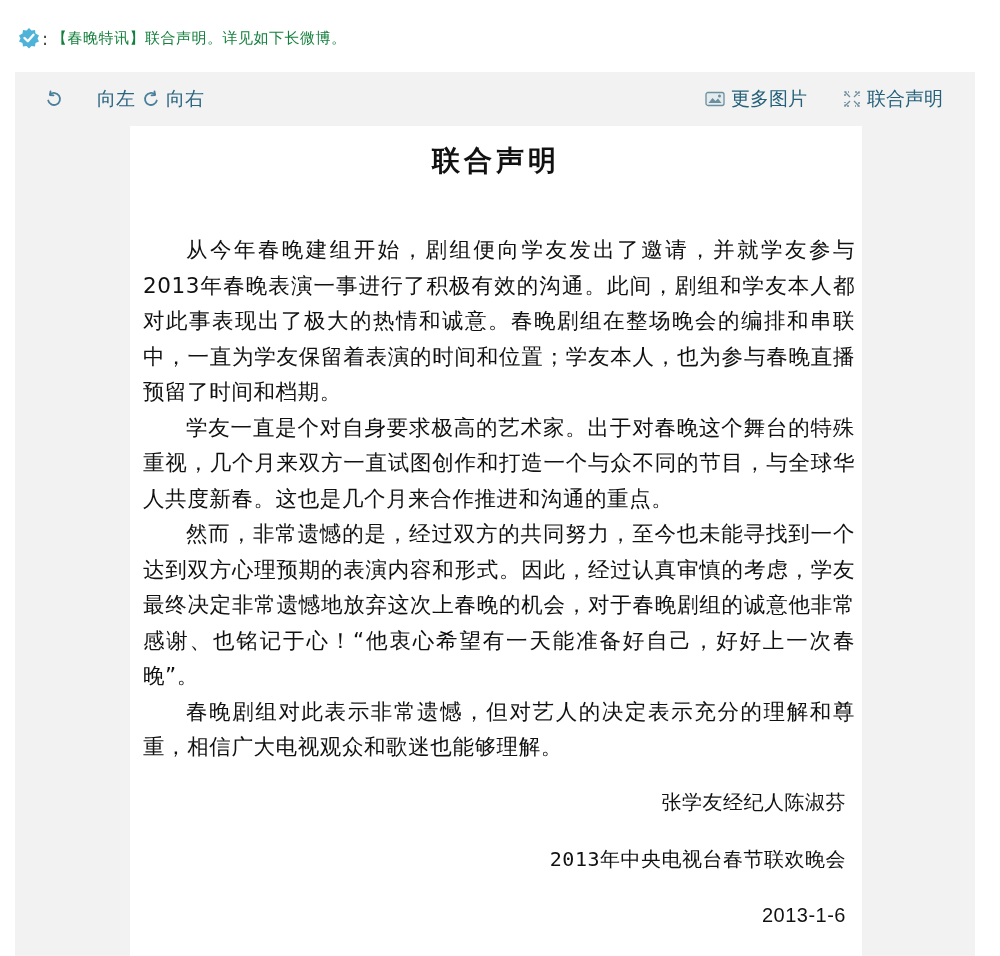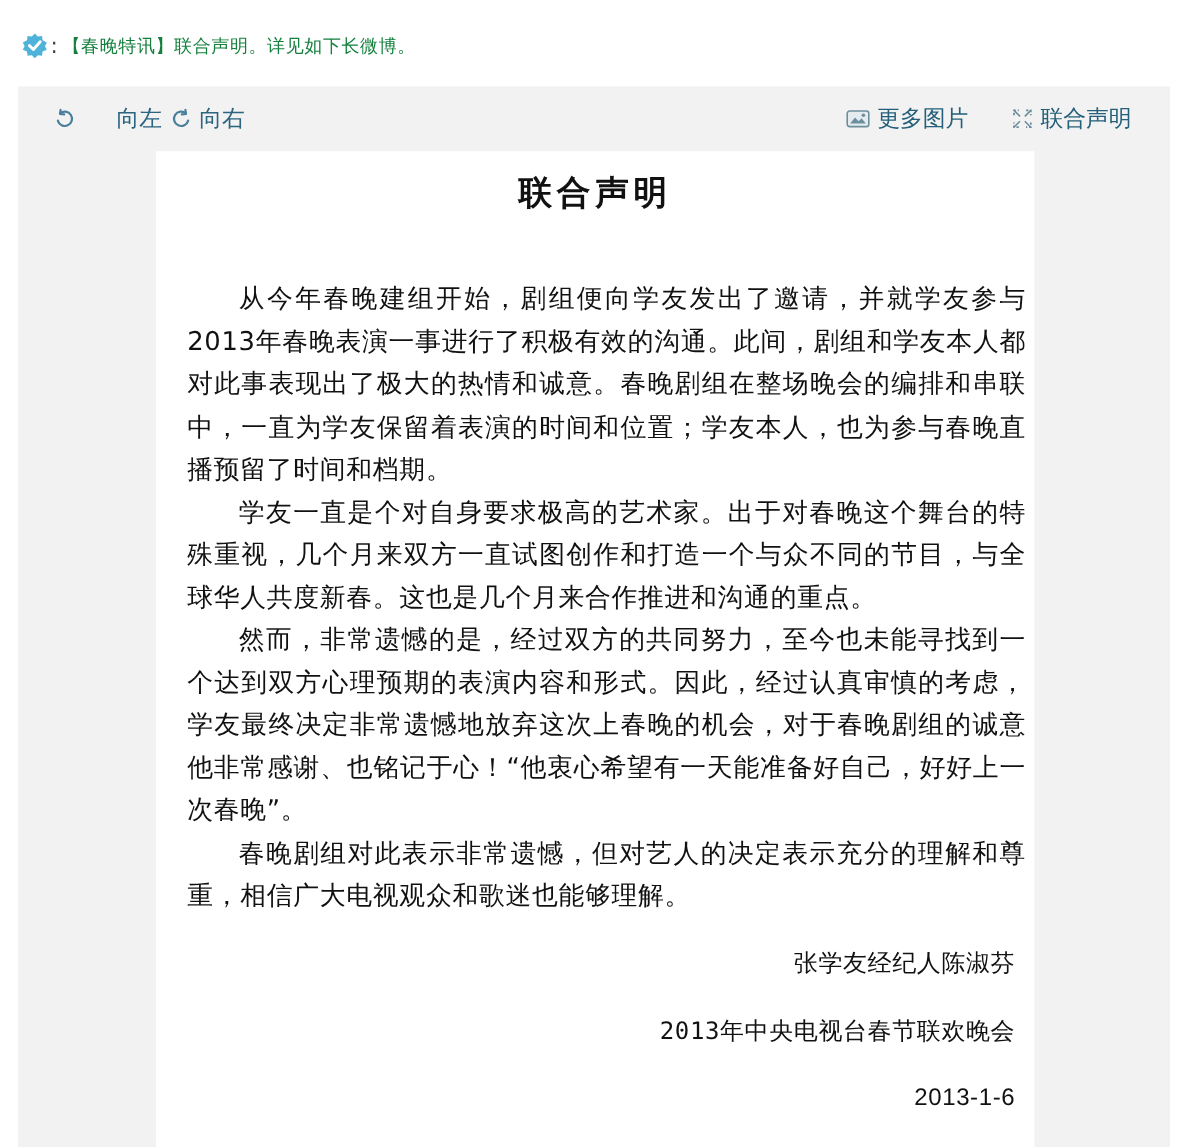--- a/index.html
+++ b/index.html
@@ -48,21 +48,21 @@
     .doc-title {
       position: absolute; left: 0; top: 16px; width: 100%; text-align: center;
       font-size: 28px; font-family: "DejaVu Serif", "Liberation Serif", serif;
       font-weight: bold; letter-spacing: 4px;
     }
     .doc-body {
       position: absolute; left: 13px; top: 106px; width: 712px;
       font-size: 21.5px; line-height: 35.5px; letter-spacing: 0.6px;
       text-align: justify;
     }
-    .doc-body p { text-indent: 2em; margin-left: 13px; }
+    .doc-body p { text-indent: 2em; }
     .sig {
       position: absolute; right: 16px; font-size: 20px; letter-spacing: 0.5px;
       white-space: nowrap;
     }
     .sig-1 { top: 663px; }
     .sig-2 { top: 720px; font-family: "DejaVu Sans Mono", "Liberation Mono", monospace; }
     .sig-3 { top: 778px; font-family: Liberation Sans, sans-serif; text-align: center; }
   </style>
 </head>
 <body>

